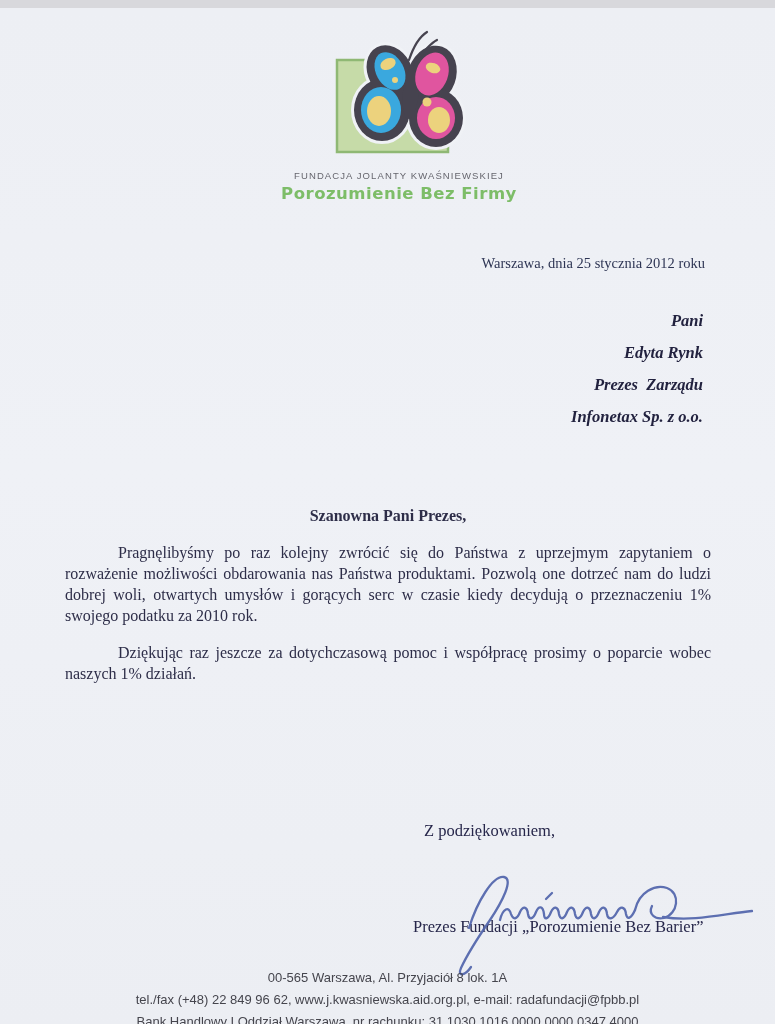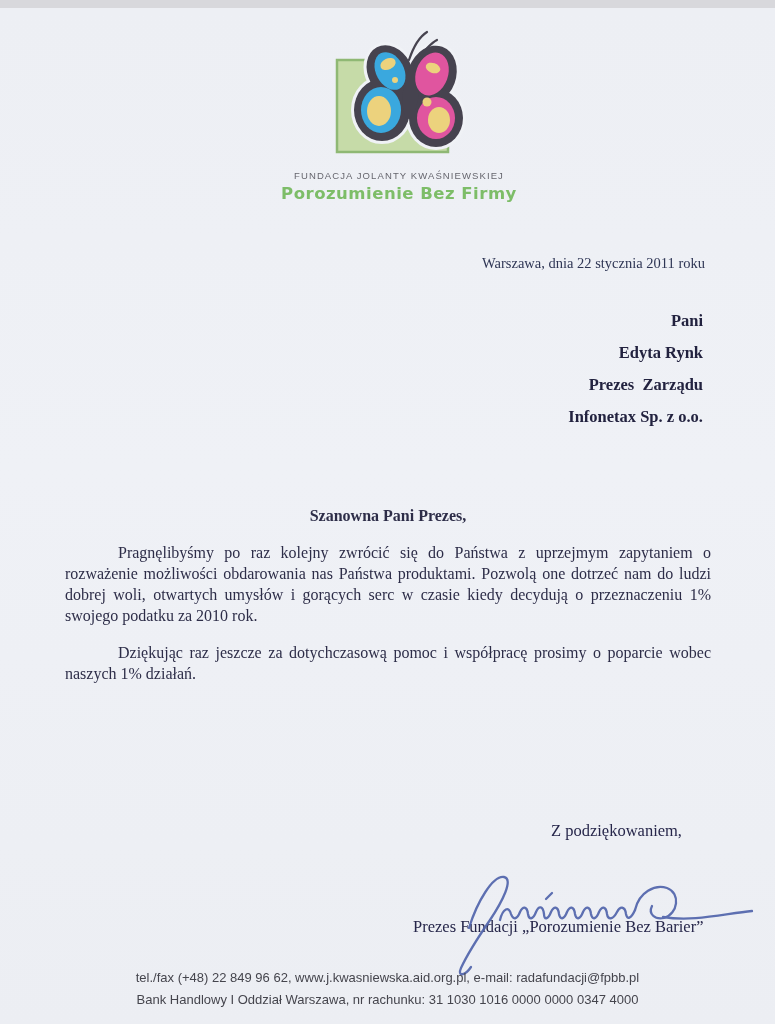--- a/index.html
+++ b/index.html
@@ -33,34 +33,34 @@
   .date-line {
     position:absolute; top:247px; left:465px; width:240px;
     text-align:right; font-size:14.5px; color:#2e3554; white-space:nowrap;
   }
 
   
   .recipient {
     position:absolute; top:303px; right:72px;
     text-align:right; font-weight:bold; font-size:16.5px; color:#22223f;
   }
-  .recipient .r-line { margin-bottom:13px; line-height:19px; white-space:pre; }
+  .recipient .r-line { margin-bottom:13px; line-height:19px; white-space:pre;font-style:italic; }
 
   
   .letter-body {
     position:absolute; left:65px; top:497px; width:646px;
     font-size:16px; line-height:21px; text-align:justify; color:#2d2d48;
   }
   .salutation { font-weight:bold; text-align:center; margin-bottom:16px; }
   .letter-body p { margin-bottom:16px; text-indent:53px; }
 
   
   .closing {
-    position:absolute; left:438px; top:812px; width:244px;
-    text-align:right; font-size:16.5px; color:#26264a;
+    position:absolute; left:424px; top:812px; width:244px;
+    text-align:left; font-size:16.5px; color:#26264a;
   }
   .closing .c-line { line-height:21px; margin-bottom:12px; white-space:nowrap; }
 
   .sig-title {
     position:absolute; left:413px; top:909px;
     font-size:16.5px; color:#26264a; white-space:nowrap;
   }
   .signature-svg {
     position:absolute; left:405px; top:854px; width:352px; height:118px;
     pointer-events:none;
@@ -116,21 +116,21 @@
       <path d="M78,32 C82,20 88,9 96,4"></path>
       <path d="M84,34 C92,24 100,15 106,12"></path>
     </g>
   </svg>
 
   <div class="logo-text">
     <div class="org-caps">FUNDACJA JOLANTY KWAŚNIEWSKIEJ</div>
     <div class="org-script">Porozumienie Bez Firmy</div>
   </div>
 
-  <div class="date-line">Warszawa, dnia 22 stycznia 2011 roku</div>
+  <div class="date-line">Warszawa, dnia 25 stycznia 2012 roku</div>
 
   <div class="recipient">
     <div class="r-line">Pani</div>
     <div class="r-line">Edyta Rynk</div>
     <div class="r-line">Prezes  Zarządu</div>
     <div class="r-line">Infonetax Sp. z o.o.</div>
   </div>
 
   <div class="letter-body">
     <div class="salutation">Szanowna Pani Prezes,</div>
@@ -159,17 +159,18 @@
                C215,44 220,44 221,52 C222,58 226,57 230,48"></path>
 
       <path d="M141,37 L147,31"></path>
 
       <path d="M230,48 C234,30 250,22 262,26 C276,31 273,52 259,56 C250,58 243,52 247,44"></path>
       <path d="M258,55 C288,60 318,52 347,49"></path>
     </g>
   </svg>
 
   <div class="footer">
+    <div class="f-line">00-565 Warszawa, Al. Przyjaciół 8 lok. 1A</div>
     <div class="f-line">tel./fax (+48) 22 849 96 62, www.j.kwasniewska.aid.org.pl, e-mail: radafundacji@fpbb.pl</div>
     <div class="f-line">Bank Handlowy I Oddział Warszawa, nr rachunku: 31 1030 1016 0000 0000 0347 4000</div>
   </div>
 
 </div>
 
 </body></html>

